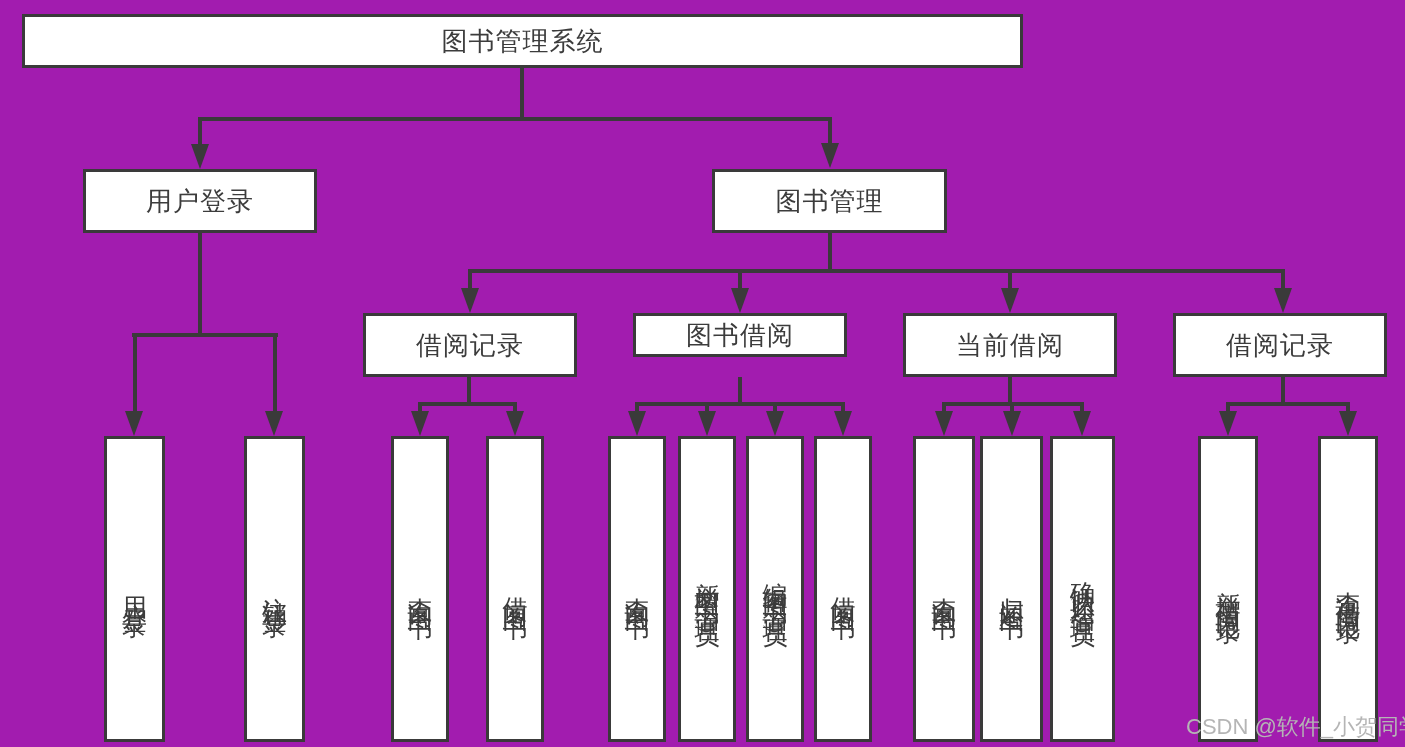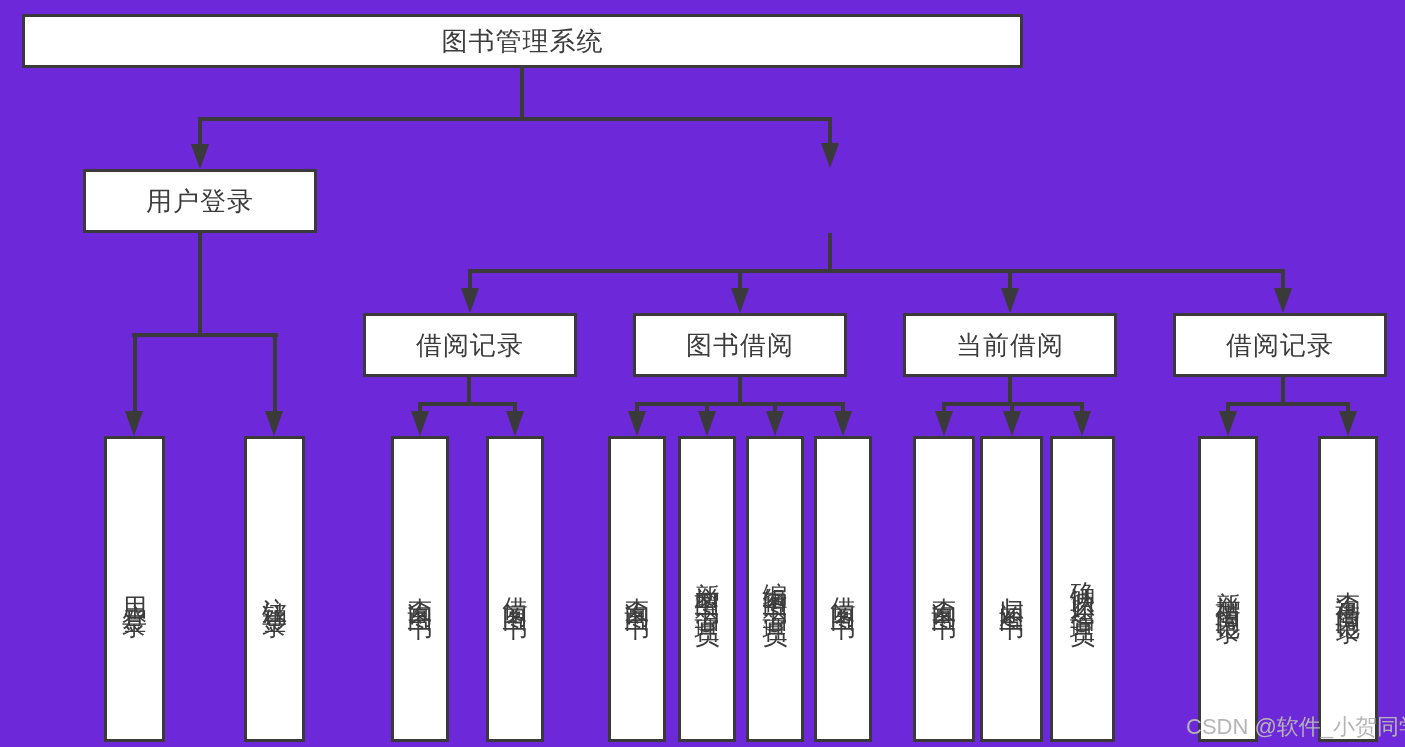--- a/index.html
+++ b/index.html
@@ -1,19 +1,19 @@
 <!DOCTYPE html>
 <html><head>
 <meta charset="utf-8">
 <style>
   html,body{margin:0;padding:0;background:#fff;}
   #canvas{
     position:relative;
     width:1405px;height:747px;
-    background:#6d28d9;
+    background:#a21caf;
     overflow:hidden;
     font-family:"Liberation Sans","DejaVu Sans",sans-serif;
   }
   .hbox{
     position:absolute;
     box-sizing:border-box;
     border:3px solid #3a3a3a;
     background:#ffffff;
     display:flex;align-items:center;justify-content:center;
     z-index:2;
@@ -127,25 +127,28 @@
   <div class="line" style="left:1346px;top:402px;width:4px;height:14px"></div>
   <div class="ah" style="left:1339px;top:411px"></div>
 
   <div class="hbox" style="left:22px;top:14px;width:1001px;height:54px">
     <span class="hlabel">图书管理系统</span>
   </div>
 
   <div class="hbox" style="left:83px;top:169px;width:234px;height:64px">
     <span class="hlabel">用户登录</span>
   </div>
+  <div class="hbox" style="left:712px;top:169px;width:235px;height:64px">
+    <span class="hlabel">图书管理</span>
+  </div>
 
   <div class="hbox" style="left:363px;top:313px;width:214px;height:64px">
     <span class="hlabel">借阅记录</span>
   </div>
-  <div class="hbox" style="left:633px;top:313px;width:214px;height:64px">
+  <div class="hbox" style="left:633px;top:313px;width:214px;height:44px">
     <span class="hlabel">图书借阅</span>
   </div>
   <div class="hbox" style="left:903px;top:313px;width:214px;height:64px">
     <span class="hlabel">当前借阅</span>
   </div>
   <div class="hbox" style="left:1173px;top:313px;width:214px;height:64px">
     <span class="hlabel">借阅记录</span>
   </div>
 
   <div class="vbox" style="left:104px;width:61px">

